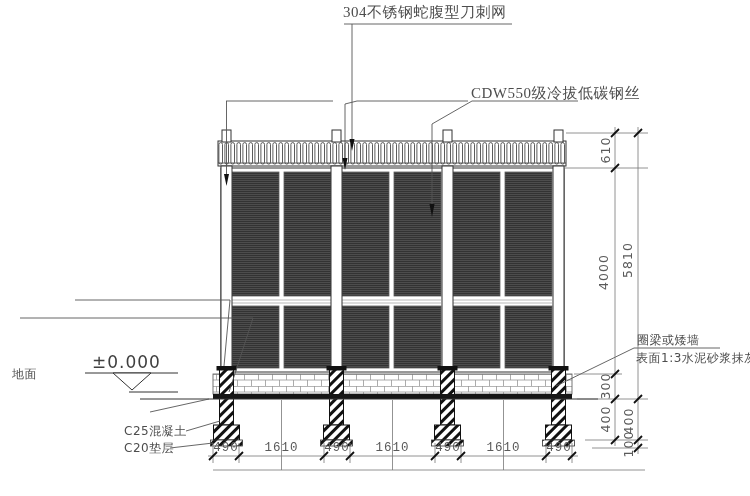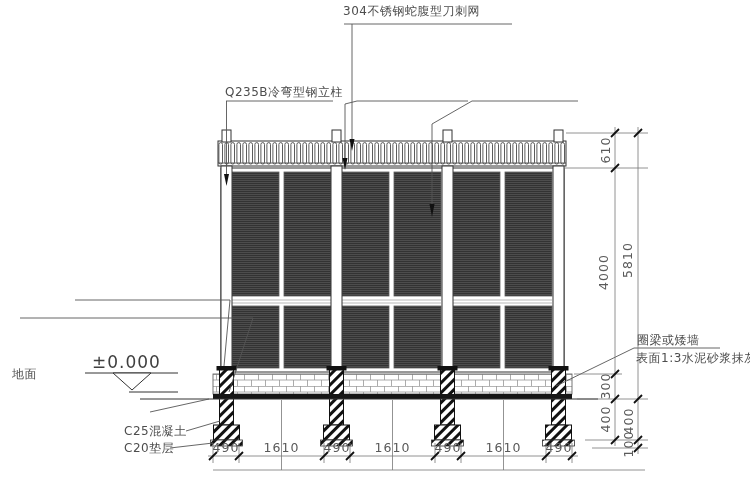--- a/index.html
+++ b/index.html
@@ -1,25 +1,25 @@
 <!DOCTYPE html>
 <html><head>
 <meta charset="utf-8">
 <style>
   html,body{margin:0;padding:0;background:#fff;}
   .stage{position:relative;width:750px;height:496px;background:#fff;overflow:hidden;
          font-family:"DejaVu Sans",sans-serif;}
   .stage svg{position:absolute;left:0;top:0;}
   .lbl{position:absolute;color:#4d4d4d;font-size:12px;white-space:nowrap;letter-spacing:.5px;}
   .lbl.big{font-size:17px;letter-spacing:1px;color:#3f3f3f;text-align:center;}
-  .lbl.mid{font-size:12px;}
+  .lbl.mid{font-size:15px;font-family:Liberation Serif, serif;}
   .vdim{position:absolute;width:56px;height:14px;line-height:14px;text-align:center;
         font-size:12.5px;color:#5a5a5a;transform:rotate(-90deg);letter-spacing:1px;}
   .hdim{position:absolute;width:56px;height:14px;line-height:14px;text-align:center;
-        font-size:12.5px;color:#5a5a5a;letter-spacing:1px;}
+        font-size:12.5px;color:#5a5a5a;letter-spacing:1px;font-family:Liberation Mono, monospace;}
 </style>
 </head>
 <body>
 
 <div class="stage">
 
 <svg width="750" height="496" viewBox="0 0 750 496">
   <defs>
     <pattern id="mesh" width="4" height="4" patternUnits="userSpaceOnUse">
       <rect width="4" height="4" fill="#3f3f3f"></rect>
@@ -154,21 +154,21 @@
     <line x1="213" y1="470" x2="645" y2="470"></line>
     <path d="M213 443V463M239 443V463M324 443V463M350 443V463M435 443V463M461 443V463M546 443V463M572 443V463"></path>
     <path d="M281.5 400V470M392.5 400V470M503.5 400V470"></path>
   </g>
   <g stroke="#111" stroke-width="1.8">
     <path d="M209 460L217 452M235 460L243 452M320 460L328 452M346 460L354 452M431 460L439 452M457 460L465 452M542 460L550 452M568 460L576 452"></path>
   </g>
 </svg>
 
   <div class="lbl mid" style="left:343px;top:3px">304不锈钢蛇腹型刀刺网</div>
-  <div class="lbl mid" style="left:225px;top:84px">Q235B冷弯型钢立柱</div>
+  <div class="lbl mid" style="left:471px;top:84px">CDW550级冷拔低碳钢丝</div>
   <div class="lbl big" style="left:92px;top:352px">±0.000</div>
   <div class="lbl" style="left:12px;top:366px">地面</div>
   <div class="lbl" style="left:124px;top:423px">C25混凝土</div>
   <div class="lbl" style="left:124px;top:440px">C20垫层</div>
   <div class="lbl" style="left:637px;top:332px">圈梁或矮墙</div>
   <div class="lbl" style="left:636px;top:350px">表面1:3水泥砂浆抹灰</div>
 
   <div class="vdim" style="left:578px;top:143px">610</div>
   <div class="vdim" style="left:576px;top:265px">4000</div>
   <div class="vdim" style="left:600px;top:253px">5810</div>

